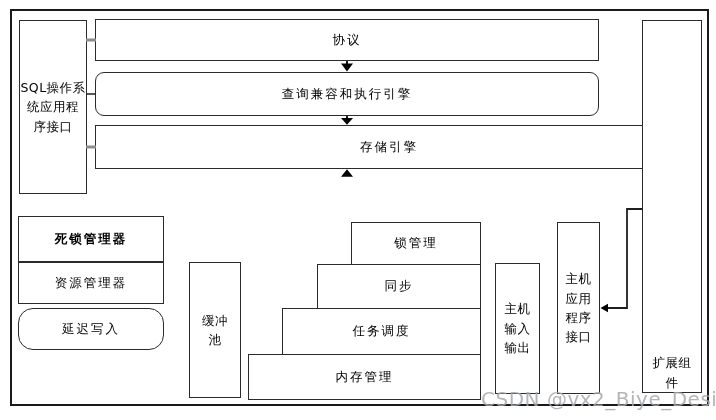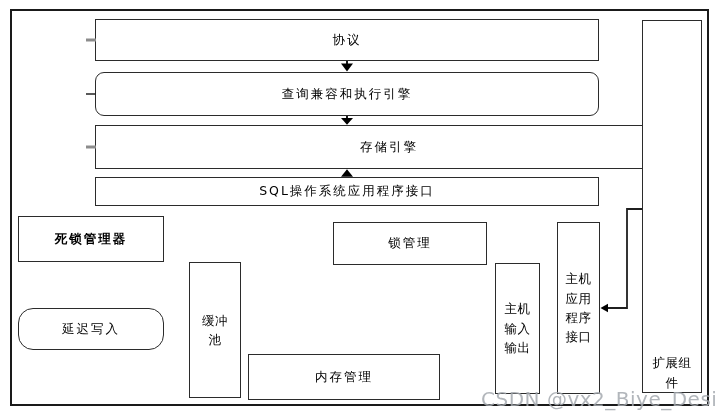--- a/index.html
+++ b/index.html
@@ -16,50 +16,61 @@
   .watermark{position:absolute;left:481px;top:387px;z-index:40;font-size:20px;
              color:rgba(164,169,175,0.85);letter-spacing:0.5px;white-space:nowrap;}
 </style>
 </head>
 <body>
 
 <div id="canvas">
 
   <div class="box outer" style="left:10px;top:9px;width:699px;height:397px;"></div>
 
+  <div class="box" style="left:19px;top:20px;width:68px;height:174px;z-index:2;">
+    <span class="lbl tight">SQL操作系
+统应用程
+序接口</span>
+  </div>
 
   <div class="box" style="left:95px;top:19px;width:504px;height:42px;z-index:2;">
     <span class="lbl">协议</span>
   </div>
   <div class="box" style="left:95px;top:72px;width:504px;height:44px;z-index:2;border-radius:9px;">
     <span class="lbl">查询兼容和执行引擎</span>
   </div>
   <div class="box" style="left:95px;top:125px;width:588px;height:44px;z-index:2;">
     <span class="lbl">存储引擎</span>
   </div>
-  <div class="box" style="left:95px;top:177px;width:504px;height:29px;z-index:2;">
-    <span class="lbl">SQL操作系统应用程序接口</span>
-  </div>
 
   <div class="box" style="left:18px;top:216px;width:146px;height:46px;z-index:2;font-weight:bold;">
     <span class="lbl">死锁管理器</span>
+  </div>
+  <div class="box" style="left:18px;top:262px;width:146px;height:42px;z-index:2;">
+    <span class="lbl">资源管理器</span>
   </div>
   <div class="box" style="left:18px;top:308px;width:146px;height:42px;z-index:2;border-radius:15px;">
     <span class="lbl">延迟写入</span>
   </div>
 
   <div class="box" style="left:189px;top:262px;width:52px;height:136px;z-index:2;">
     <span class="lbl tight">缓冲
 池</span>
   </div>
 
-  <div class="box" style="left:333px;top:222px;width:154px;height:43px;z-index:2;">
+  <div class="box" style="left:351px;top:222px;width:130px;height:43px;z-index:2;">
     <span class="lbl">锁管理</span>
   </div>
-  <div class="box" style="left:248px;top:353.5px;width:192px;height:46.5px;z-index:2;">
+  <div class="box" style="left:317px;top:263.5px;width:164px;height:46px;z-index:2;">
+    <span class="lbl">同步</span>
+  </div>
+  <div class="box" style="left:282px;top:308px;width:199px;height:47px;z-index:2;">
+    <span class="lbl">任务调度</span>
+  </div>
+  <div class="box" style="left:248px;top:353.5px;width:233px;height:46.5px;z-index:2;">
     <span class="lbl">内存管理</span>
   </div>
 
   <div class="box" style="left:495px;top:263px;width:45px;height:131px;z-index:2;">
     <span class="lbl tight">主机
 输入
 输出</span>
   </div>
 
   <div class="box" style="left:557px;top:222px;width:43px;height:172px;z-index:2;">

